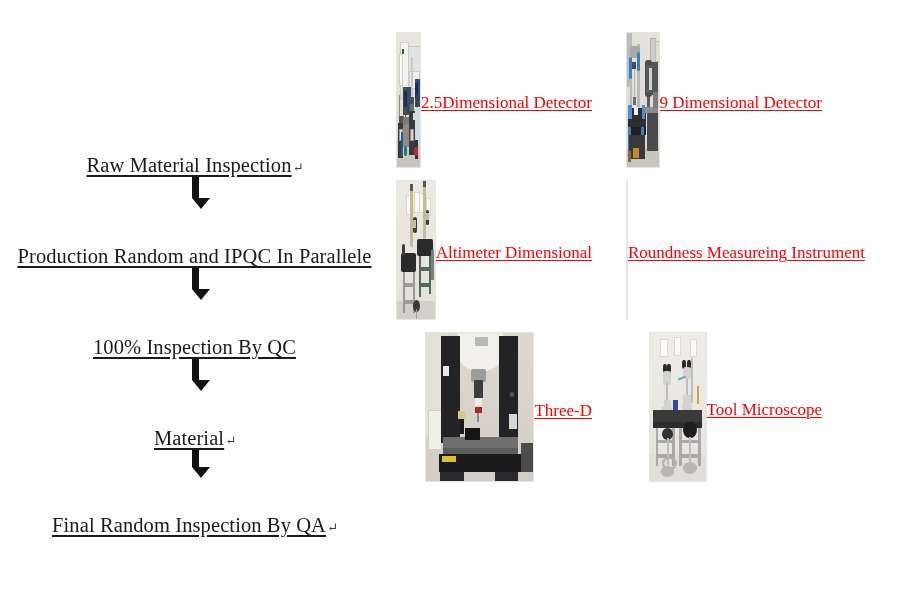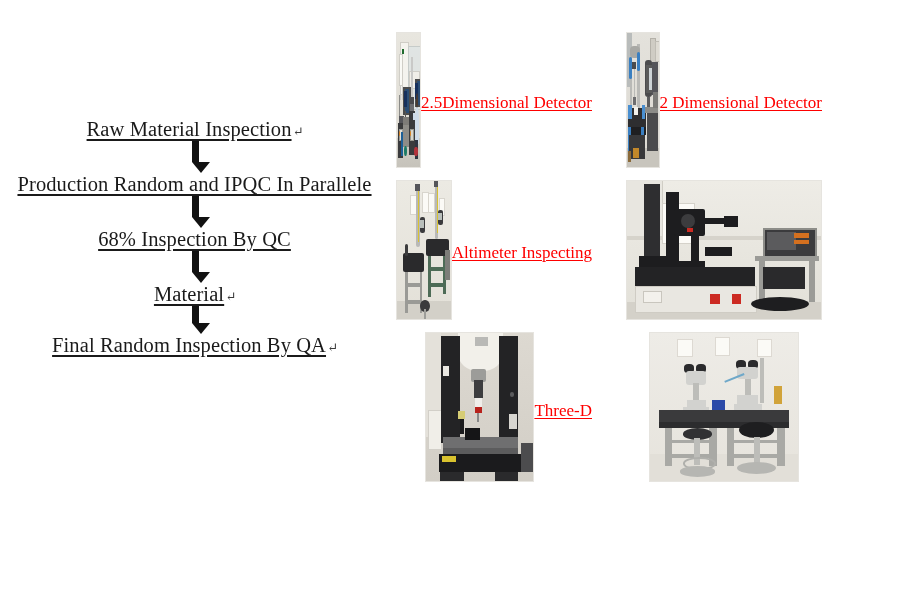--- a/index.html
+++ b/index.html
@@ -21,20 +21,21 @@
   #flowchart {
     position: absolute;
     left: 0;
     top: 118px;
     width: 390px;
   }
   .flow-step {
     display: flex;
     justify-content: center;
     align-items: baseline;
+    margin-top: 36px;
   }
   .flow-label {
     font-size: 20.5px;
     color: #1a1a1a;
     text-decoration: underline;
     text-decoration-thickness: 1.5px;
     text-underline-offset: 3px;
     letter-spacing: 0.1px;
     white-space: nowrap;
   }
@@ -205,21 +206,21 @@
   </div>
 
   <div class="flow-arrow">
     <div class="shaft">
         <div class="bar" style="height:21px"></div>
         <div class="head"></div>
       </div>
   </div>
 
   <div class="flow-step">
-    <span class="flow-label">68% Inspection By QC</span>
+    <span class="flow-label">100% Inspection By QC</span>
     <span class="flow-pilcrow"></span>
   </div>
 
   <div class="flow-arrow">
     <div class="shaft">
         <div class="bar" style="height:21px"></div>
         <div class="head"></div>
       </div>
   </div>
 
@@ -323,21 +324,21 @@
         <div class="sc p2-dark" style="left:58%;top:20%;width:22%;height:28%;border-radius:3px;"></div>
         <div class="sc p2-scr" style="left:60%;top:24%;width:16%;height:16%;"></div>
         <div class="sc" style="left:64%;top:48%;width:8%;height:7%;background:#5c5c5e;"></div>
         <div class="sc" style="left:57%;top:55%;width:40%;height:5%;background:#8c8c88;"></div>
         <div class="sc p2-dark" style="left:62%;top:60%;width:36%;height:28%;"></div>
         <div class="sc" style="left:80%;top:22%;width:18%;height:24%;background:#55555a;"></div>
         <div class="sc" style="left:83%;top:44%;width:14%;height:12%;background:#7b7b78;"></div>
         <div class="sc" style="left:2%;top:88%;width:10%;height:8%;background:#8a6a3a;"></div>
         <div class="sc" style="left:20%;top:86%;width:18%;height:7%;background:#c2882a;"></div>
       </div>
-      <div class="caption" style="margin-top:5px;">2 Dimensional Detector</div>
+      <div class="caption" style="margin-top:5px;">9 Dimensional Detector</div>
     </div>
 
   </div>
 
   <div class="photo-row" style="margin-top:12px;">
 
     <div class="photo-cell" style="width:196px;margin-right:34px;">
       <div class="photo-frame" style="width:196px;height:140px;">
         <div class="sc wall p3-wall"></div>
         <div class="sc floorp p3-floor"></div>
@@ -366,21 +367,21 @@
         <div class="sc p3-gran" style="left:54%;top:42%;width:42%;height:12%;"></div>
         <div class="sc p3-legs2" style="left:58%;top:54%;width:5%;height:30%;"></div>
         <div class="sc p3-legs2" style="left:86%;top:54%;width:5%;height:28%;"></div>
         <div class="sc p3-legs2" style="left:58%;top:62%;width:33%;height:3%;"></div>
         <div class="sc p3-legs2" style="left:58%;top:74%;width:33%;height:3%;"></div>
         <div class="sc" style="left:90%;top:50%;width:9%;height:22%;background:#7d7d79;"></div>
 
         <div class="sc p3-stool" style="left:43%;top:86%;width:18%;height:9%;"></div>
         <div class="sc" style="left:50%;top:93%;width:3%;height:7%;background:#9d9d99;"></div>
       </div>
-      <div class="caption" style="margin-top:5px;">Altimeter Inspecting</div>
+      <div class="caption" style="margin-top:5px;">Altimeter Dimensional</div>
     </div>
 
     <div class="photo-cell" style="width:196px;">
       <div class="photo-frame" style="width:196px;height:140px;">
         <div class="sc wall p4-wall"></div>
         <div class="sc" style="left:0;top:0;width:18%;height:42%;background:#e8e6e0;border-right:1px solid #d0cdc5;"></div>
         <div class="sc" style="left:0;top:40%;width:100%;height:3%;background:#d6d3cb;"></div>
         <div class="sc floorp p4-floor"></div>
         <div class="sc p4-paper" style="left:18%;top:16%;width:16%;height:28%;"></div>
 
@@ -405,20 +406,21 @@
         <div class="sc p4-panel" style="left:70%;top:34%;width:26%;height:20%;"></div>
         <div class="sc" style="left:72%;top:37%;width:15%;height:13%;background:#5b5b5d;"></div>
         <div class="sc p4-orn" style="left:86%;top:38%;width:8%;height:3%;"></div>
         <div class="sc p4-orn" style="left:86%;top:43%;width:8%;height:3%;"></div>
         <div class="sc p4-desk" style="left:66%;top:54%;width:33%;height:4%;"></div>
         <div class="sc p4-desk" style="left:68%;top:58%;width:3%;height:30%;"></div>
         <div class="sc p4-desk" style="left:94%;top:58%;width:3%;height:30%;"></div>
         <div class="sc" style="left:70%;top:62%;width:22%;height:16%;background:#2a2a2c;"></div>
         <div class="sc" style="left:64%;top:84%;width:30%;height:10%;background:#1e1e20;border-radius:50%;"></div>
       </div>
+      <div class="caption" style="margin-top:5px;">Roundness Measureing Instrument</div>
     </div>
 
   </div>
 
   <div class="photo-row" style="margin-top:12px;">
 
     <div class="photo-cell" style="width:196px;margin-right:34px;">
       <div class="photo-frame" style="width:138px;height:150px;margin-left:29px;">
         <div class="sc wall p5-wall"></div>
         <div class="sc" style="left:0;top:0;width:14%;height:70%;background:#e4e1da;"></div>
@@ -492,17 +494,18 @@
 
         <div class="sc" style="left:22%;top:64%;width:20%;height:8%;background:#313133;border-radius:50%;"></div>
         <div class="sc p6-rod" style="left:30%;top:71%;width:4%;height:18%;"></div>
         <div class="sc" style="left:22%;top:84%;width:20%;height:6%;background:none;border:2px solid #b0b0ac;border-radius:50%;"></div>
         <div class="sc p6-foot" style="left:20%;top:90%;width:24%;height:7%;"></div>
 
         <div class="sc p6-stool" style="left:60%;top:60%;width:24%;height:11%;"></div>
         <div class="sc p6-rod" style="left:70%;top:70%;width:4%;height:18%;"></div>
         <div class="sc p6-foot" style="left:59%;top:87%;width:26%;height:8%;"></div>
       </div>
+      <div class="caption" style="margin-top:5px;">Tool Microscope</div>
     </div>
 
   </div>
 
 </div>
 
 </body></html>

